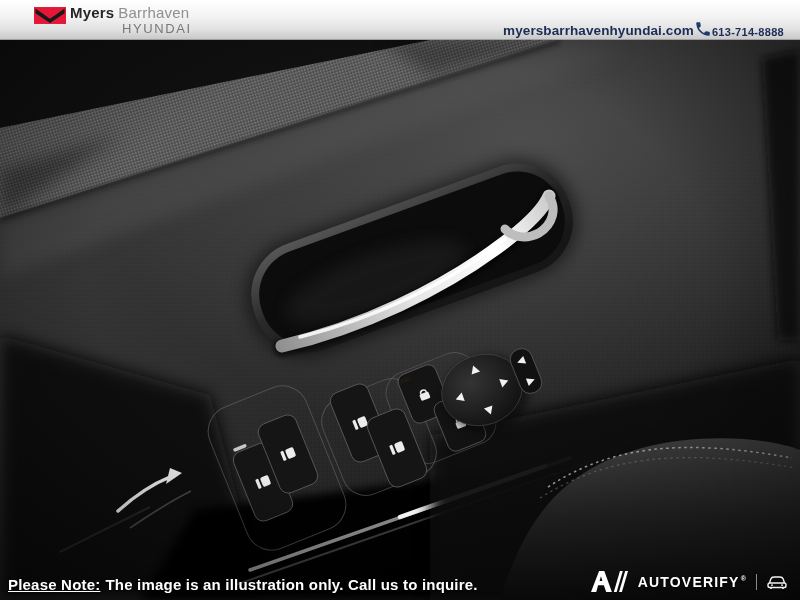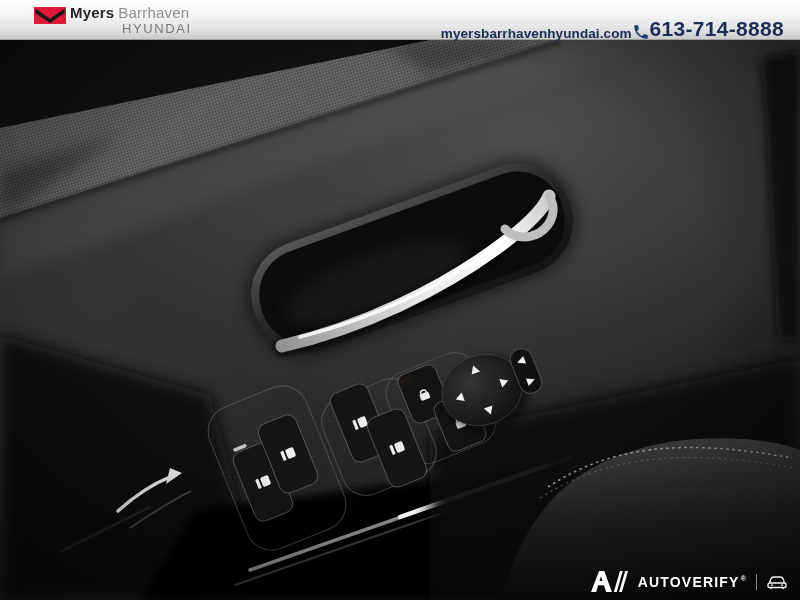--- a/index.html
+++ b/index.html
@@ -19,21 +19,21 @@
   .logo-wrap{display:flex;align-items:flex-start;gap:4px;}
   .logo-mark{width:32px;height:17px;margin-top:2px;flex:0 0 auto;}
   .logo-text{line-height:1;}
   .logo-row1{font-size:15px;letter-spacing:.2px;white-space:nowrap;}
   .logo-name{font-weight:700;color:#262626;}
   .logo-loc{font-weight:400;color:#8d8f92;margin-left:4px;}
   .logo-brand{font-size:13px;letter-spacing:1.6px;color:#77787b;margin-top:2px;margin-left:52px;}
   .contact{display:flex;align-items:flex-end;margin-top:19px;}
   .site{font-weight:700;font-size:13.5px;color:#1b2c55;letter-spacing:.1px;}
   .phone-icon{width:18px;height:18px;}
-  .phone-num{font-weight:700;font-size:21px;color:#1b2c55;letter-spacing:.3px;}
+  .phone-num{font-weight:700;font-size:11px;color:#1b2c55;letter-spacing:.3px;}
   
   .photo{position:absolute;top:40px;left:0;width:800px;height:560px;}
   
   .note{
     position:absolute;left:8px;bottom:7px;z-index:4;
     color:#ffffff;font-size:15px;font-weight:600;letter-spacing:.2px;
     text-shadow:0 1px 2px rgba(0,0,0,.8);
   }
   .note-label{text-decoration:underline;margin-right:5px;}
   .autoverify{
@@ -264,20 +264,23 @@
 
     <g transform="rotate(-22 526 331)">
       <rect x="515" y="308" width="22" height="46" rx="10" fill="#101010" stroke="#5a5a5a" stroke-width="0.8" opacity="0.95"></rect>
       <polygon points="529,316 529,324 521,320" fill="#f0f0f0"></polygon>
       <polygon points="523,338 523,346 531,342" fill="#f0f0f0"></polygon>
     </g>
 
     <rect x="0" y="0" width="800" height="560" fill="url(#vig)"></rect>
   </svg>
 
+  <div class="note">
+    <span class="note-label">Please Note:</span><span>The image is an illustration only. Call us to inquire.</span>
+  </div>
 
   <div class="autoverify">
     <svg class="av-mark" viewBox="0 0 40 22">
       <path d="M0,22 L8.5,0 L14,0 L22,22 L16,22 L13.5,15 L7.5,15 L5.5,22 Z M9,10.5 L12,10.5 L10.5,5.5 Z" fill="#ffffff"></path>
       <polygon points="24,22 30.5,0 33.5,0 27,22" fill="#ffffff"></polygon>
       <polygon points="29.5,22 36,0 39,0 32.5,22" fill="#ffffff"></polygon>
     </svg>
     <span class="av-label">
       <span>AUTOVERIFY</span><span class="av-reg">®</span>
     </span>

